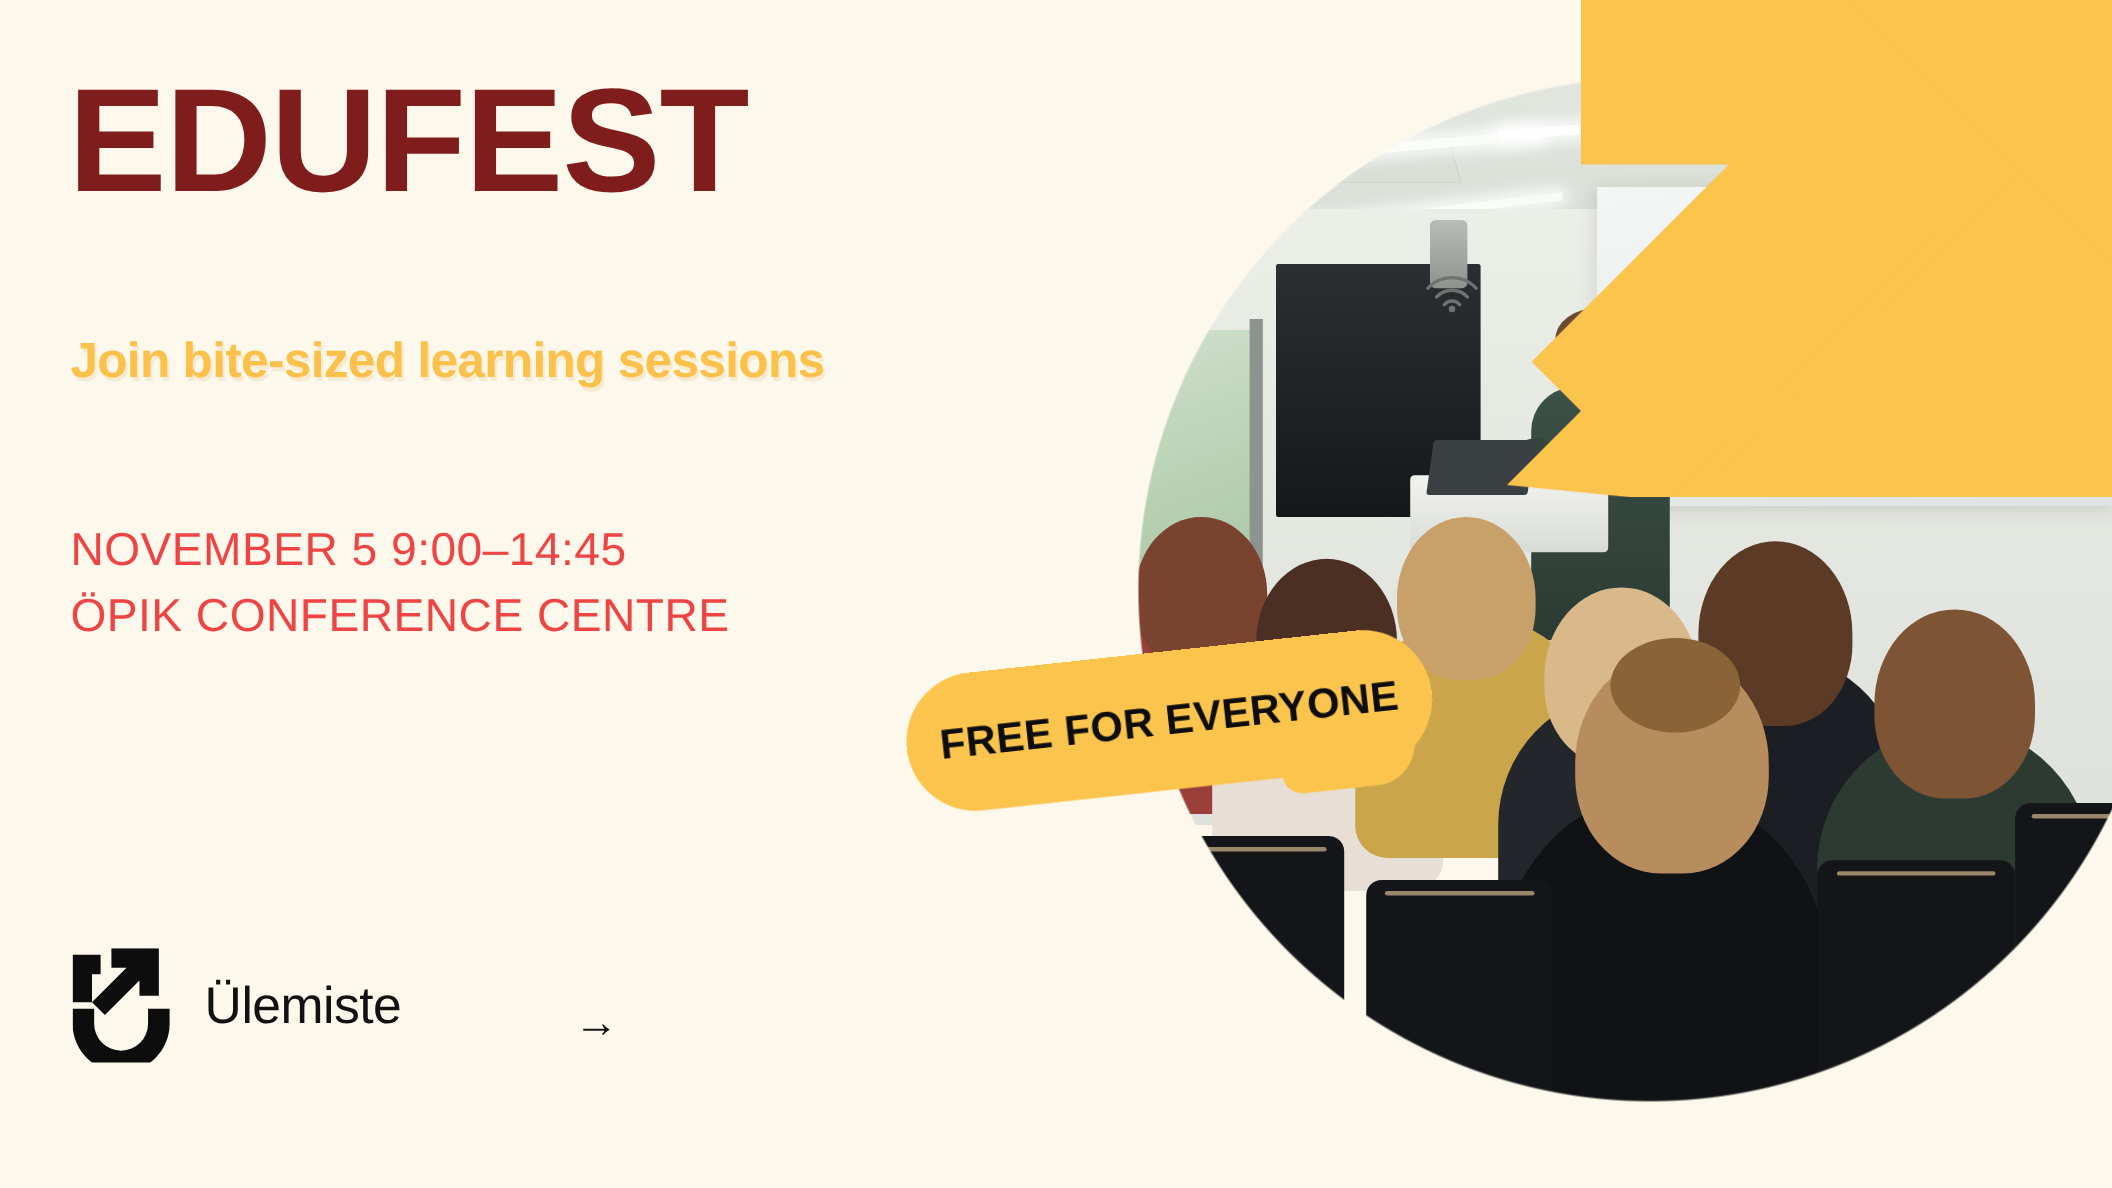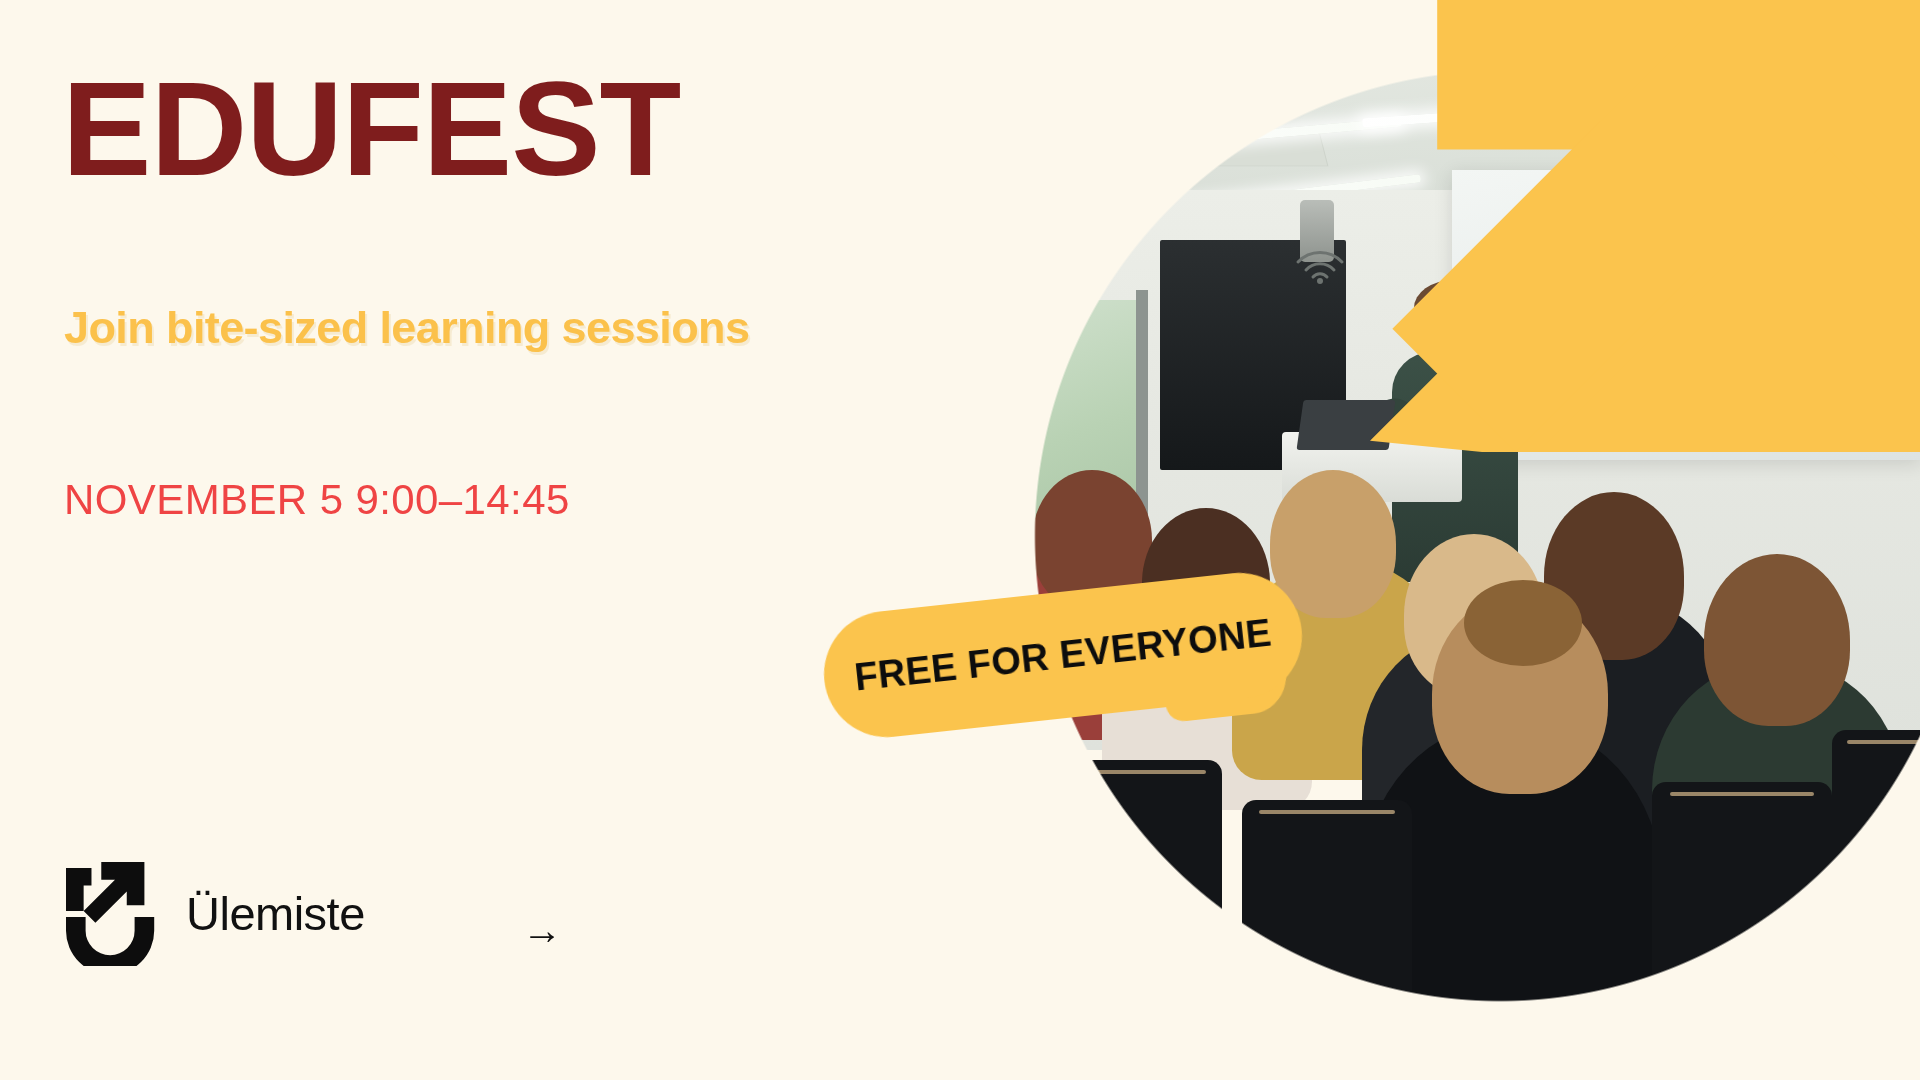--- a/index.html
+++ b/index.html
@@ -379,20 +379,21 @@
     <path d="M20 100 L100 100 L100 0 L12 0 L12 46 L52 46 L0 98 Z" fill="#FBC44D"></path>
     <path d="M30 100 L100 30 L100 100 Z" fill="#FBC44D"></path>
     <path d="M4 78 L78 4 L100 26 L26 100 Z" fill="#FBC44D"></path>
     <path d="M36 0 L100 0 L100 64 Z" fill="#FBC44D"></path>
   </svg>
 
   <div class="title">EDUFEST</div>
   <div class="subtitle">Join bite-sized learning sessions</div>
   <div class="details">
     <div>NOVEMBER 5  9:00–14:45</div>
+    <div>ÖPIK CONFERENCE CENTRE</div>
   </div>
 
   <div class="badge">
     <div class="badge-tail"></div>
     <div class="badge-pill"></div>
     <div class="badge-text">FREE FOR EVERYONE</div>
   </div>
 
   <div class="logo">
     <svg class="logo-mark" viewBox="0 0 100 106">

